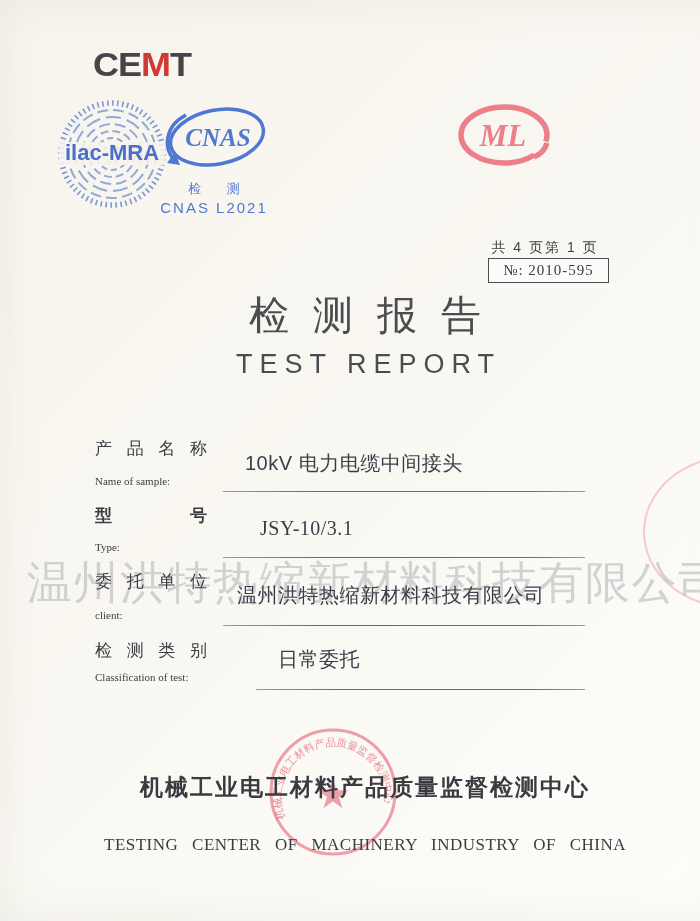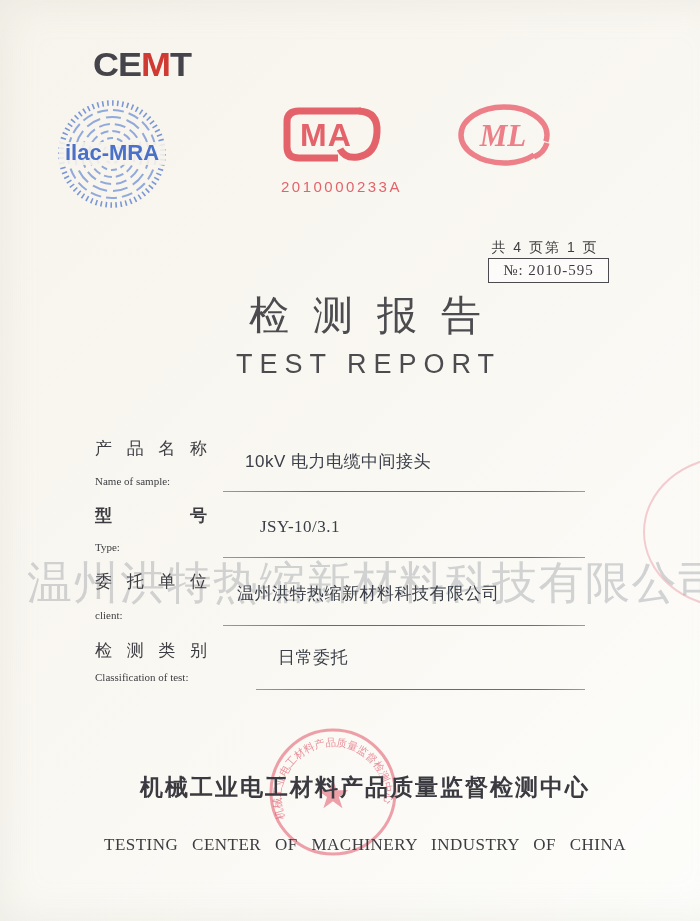--- a/index.html
+++ b/index.html
@@ -69,21 +69,21 @@
     left:95px;width:112px;
     font-size:17px;color:#3c3c42;
     text-align:justify;text-align-last:justify;
     font-weight:500;
   }
   .flabel-en{
     left:95px;font-size:11px;color:#3d3d42;
     font-family:"Liberation Serif",serif;
   }
   .fvalue{
-    font-size:17px;color:#3a3e48;letter-spacing:.5px;
+    font-size:20px;color:#3a3e48;letter-spacing:.5px;
   }
   .fline{
     height:1.3px;
     background:linear-gradient(90deg,#7d8ba6,#44546f 25%,#5a4a60 55%,#3f5a78 85%,#7d8ba6);
     opacity:.85;
   }
 
   
   .watermark{
     left:27px;top:553px;
@@ -132,29 +132,31 @@
         <circle cx="56" cy="56" r="30" stroke-width="2" stroke-dasharray="11 5" opacity=".65"></circle>
         <circle cx="56" cy="56" r="23" stroke-width="2" stroke-dasharray="8 4" opacity=".65"></circle>
         <circle cx="56" cy="56" r="16" stroke-width="2" stroke-dasharray="6 4" opacity=".65"></circle>
         <circle cx="56" cy="56" r="9" stroke-width="2" stroke-dasharray="4 4" opacity=".65"></circle>
       </g>
       <rect x="3" y="44" width="106" height="23" fill="#f7f4ed" opacity=".88"></rect>
       <text x="56" y="62" font-size="22" font-weight="bold" fill="#4a70c8" text-anchor="middle" font-family="Liberation Sans, sans-serif">ilac-MRA</text>
     </svg>
   </div>
 
-
-  <div class="abs cma-block">
-    <svg width="102" height="62" viewBox="0 0 102 62">
-      <path d="M 80 8 H 18 Q 6 8 6 19 V 44 Q 6 55 18 55 H 57" fill="none" stroke="#e4636b" stroke-width="7"></path>
-      <path d="M 78 8 Q 97 9 96 29 Q 95 51 77 54 Q 64 56 59 46" fill="none" stroke="#e4636b" stroke-width="7"></path>
-      <text x="45" y="43" font-size="32" font-weight="bold" fill="#e4636b" text-anchor="middle" letter-spacing="1" font-family="Liberation Sans, sans-serif">MA</text>
-    </svg>
-    <div class="cma-number">2010000233A</div>
-  </div>
+  <div class="abs cnas-block">
+    <svg width="108" height="72" viewBox="0 0 108 72">
+      <ellipse cx="57" cy="35" rx="47" ry="27" fill="none" stroke="#4f78d2" stroke-width="3.5" transform="rotate(-11 57 35)"></ellipse>
+      <path d="M 16 60 C 2 46 5 24 26 13" fill="none" stroke="#4f78d2" stroke-width="3.5"></path>
+      <path d="M 20 63 L 7 61 L 15 50 Z" fill="#4f78d2"></path>
+      <text x="58" y="44" font-size="25" font-weight="bold" font-style="italic" fill="#4f78d2" text-anchor="middle" font-family="Liberation Serif, serif">CNAS</text>
+    </svg>
+    <div class="cnas-cap-zh">检 测</div>
+    <div class="cnas-cap-code">CNAS L2021</div>
+  </div>
+
 
   <div class="abs ml-block">
     <svg width="100" height="66" viewBox="0 0 100 66">
       <ellipse cx="49" cy="32" rx="43" ry="28" fill="none" stroke="#ec7f88" stroke-width="5.5" pathLength="100" stroke-dasharray="3 8 89"></ellipse>
       <path d="M 92 40 Q 89 50 79 54" fill="none" stroke="#ec7f88" stroke-width="5.5"></path>
       <text x="48" y="43" font-size="31" font-weight="bold" font-style="italic" fill="#ec7f88" text-anchor="middle" font-family="Liberation Serif, serif">ML</text>
     </svg>
   </div>
 
   <div class="abs page-counter">共 4 页第 1 页</div>

